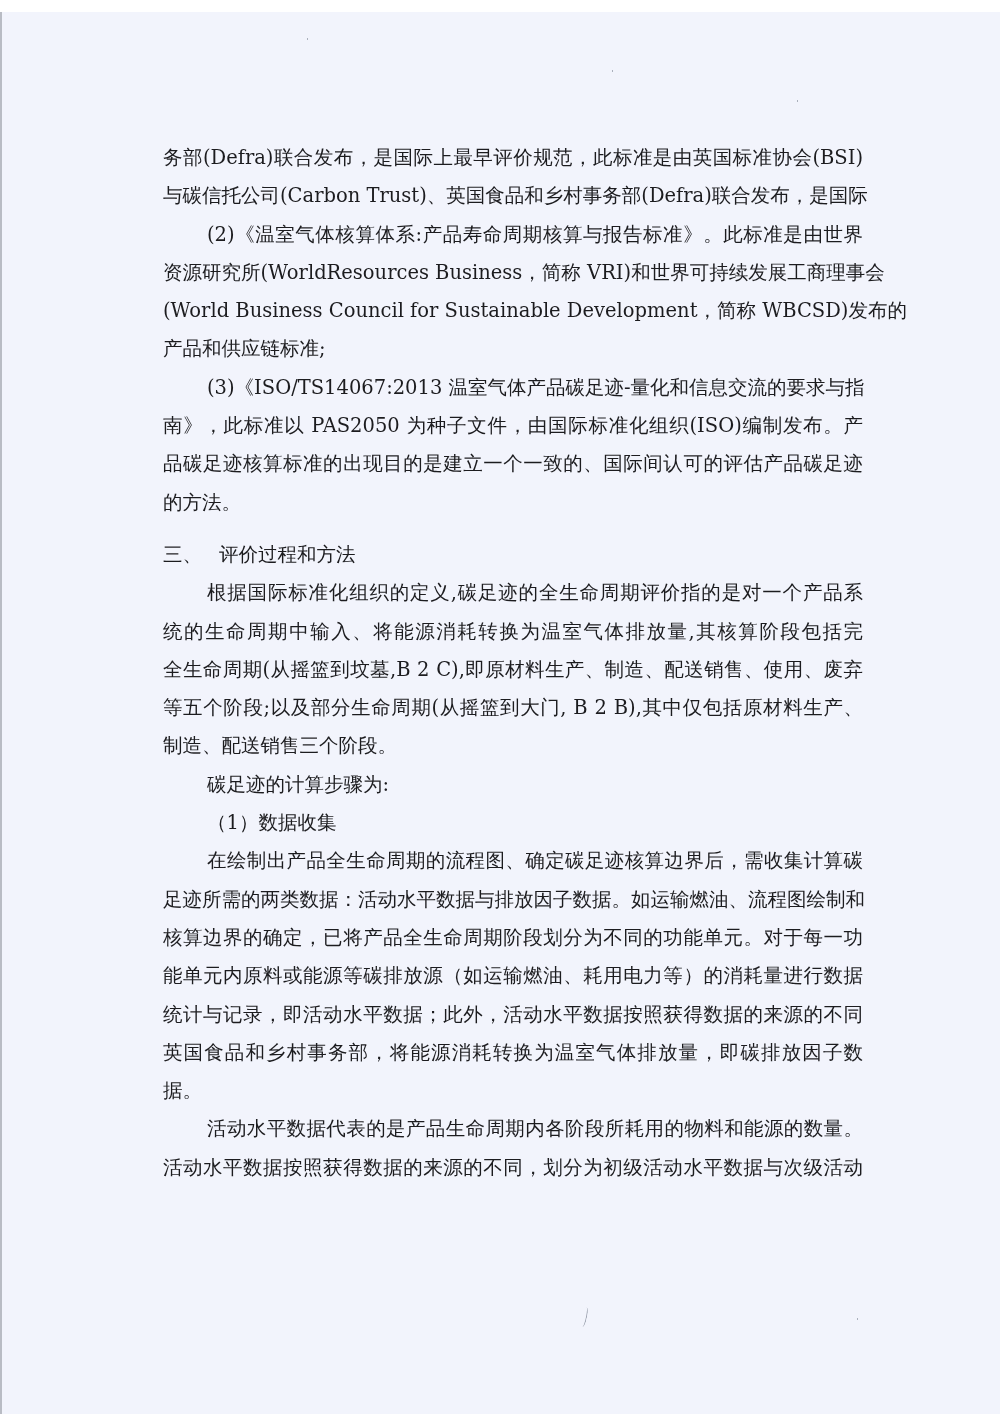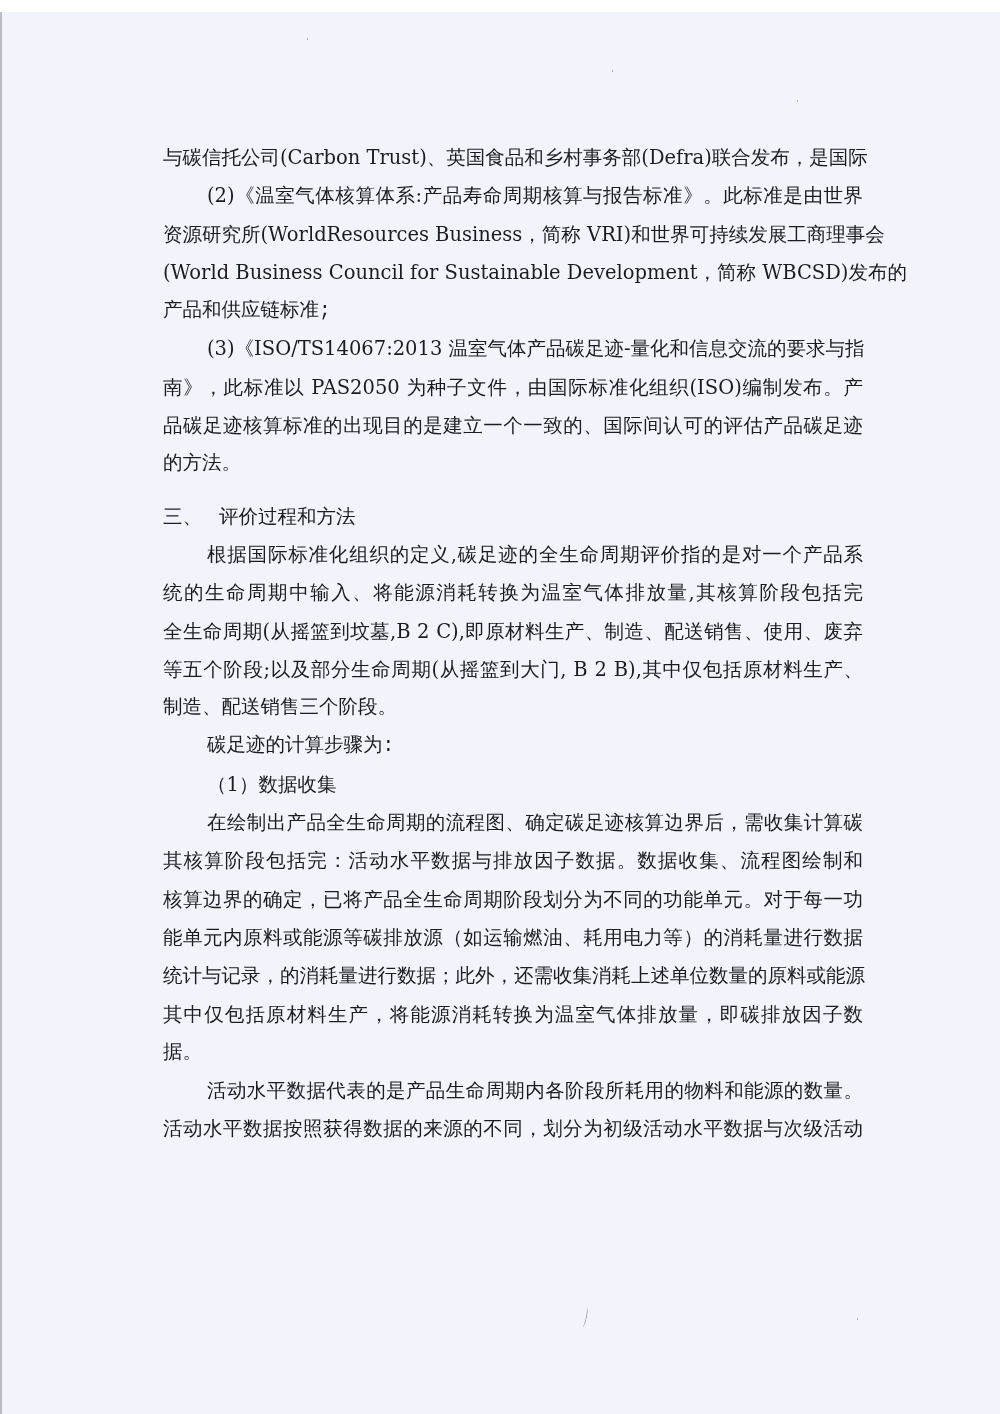--- a/index.html
+++ b/index.html
@@ -47,21 +47,20 @@
     .line.justify {
       text-align: justify;
       text-align-last: justify;
       display: block;
     }
     .line.indent {
       padding-left: 44px;
     }
     .line.short {
       display: block;
-      font-family: Liberation Mono, monospace;
     }
     .gap {
       height: 14px;
     }
     .heading {
       display: block;
       white-space: nowrap;
     }
     .heading .num {
       display: inline-block;
@@ -98,20 +97,21 @@
   <div class="dust" style="left:610px;top:58px;"></div>
   <div class="dust" style="left:795px;top:88px;"></div>
   <div class="dust" style="left:600px;top:226px;"></div>
   <div class="dust" style="left:855px;top:1306px;"></div>
   <div class="scan-mark"></div>
 </div>
 
 <div class="text-block">
 
   <div>
+    <div class="line justify">务部(Defra)联合发布，是国际上最早评价规范，此标准是由英国标准协会(BSI)</div>
     <div class="line justify">与碳信托公司(Carbon Trust)、英国食品和乡村事务部(Defra)联合发布，是国际</div>
   </div>
 
   <div>
     <div class="line justify indent">(2)《温室气体核算体系:产品寿命周期核算与报告标准》。此标准是由世界</div>
     <div class="line justify">资源研究所(WorldResources Business，简称  VRI)和世界可持续发展工商理事会</div>
     <div class="line justify">(World Business Council for Sustainable Development，简称  WBCSD)发布的</div>
     <div class="line short">产品和供应链标准;</div>
   </div>
 
@@ -134,25 +134,25 @@
     <div class="line justify">全生命周期(从摇篮到坟墓,B 2 C),即原材料生产、制造、配送销售、使用、废弃</div>
     <div class="line justify">等五个阶段;以及部分生命周期(从摇篮到大门, B 2 B),其中仅包括原材料生产、</div>
     <div class="line short">制造、配送销售三个阶段。</div>
   </div>
 
   <div class="line short indent">碳足迹的计算步骤为:</div>
 
   <div class="line sub-item">（1）数据收集</div>
   <div>
     <div class="line justify indent">在绘制出产品全生命周期的流程图、确定碳足迹核算边界后，需收集计算碳</div>
-    <div class="line justify">其核算阶段包括完：活动水平数据与排放因子数据。数据收集、流程图绘制和</div>
+    <div class="line justify">足迹所需的两类数据：活动水平数据与排放因子数据。如运输燃油、流程图绘制和</div>
     <div class="line justify">核算边界的确定，已将产品全生命周期阶段划分为不同的功能单元。对于每一功</div>
     <div class="line justify">能单元内原料或能源等碳排放源（如运输燃油、耗用电力等）的消耗量进行数据</div>
-    <div class="line justify">统计与记录，的消耗量进行数据；此外，还需收集消耗上述单位数量的原料或能源</div>
-    <div class="line justify">其中仅包括原材料生产，将能源消耗转换为温室气体排放量，即碳排放因子数</div>
+    <div class="line justify">统计与记录，即活动水平数据；此外，活动水平数据按照获得数据的来源的不同</div>
+    <div class="line justify">英国食品和乡村事务部，将能源消耗转换为温室气体排放量，即碳排放因子数</div>
     <div class="line short">据。</div>
   </div>
 
   <div>
     <div class="line justify indent">活动水平数据代表的是产品生命周期内各阶段所耗用的物料和能源的数量。</div>
     <div class="line justify">活动水平数据按照获得数据的来源的不同，划分为初级活动水平数据与次级活动</div>
   </div>
 
 </div>
 

